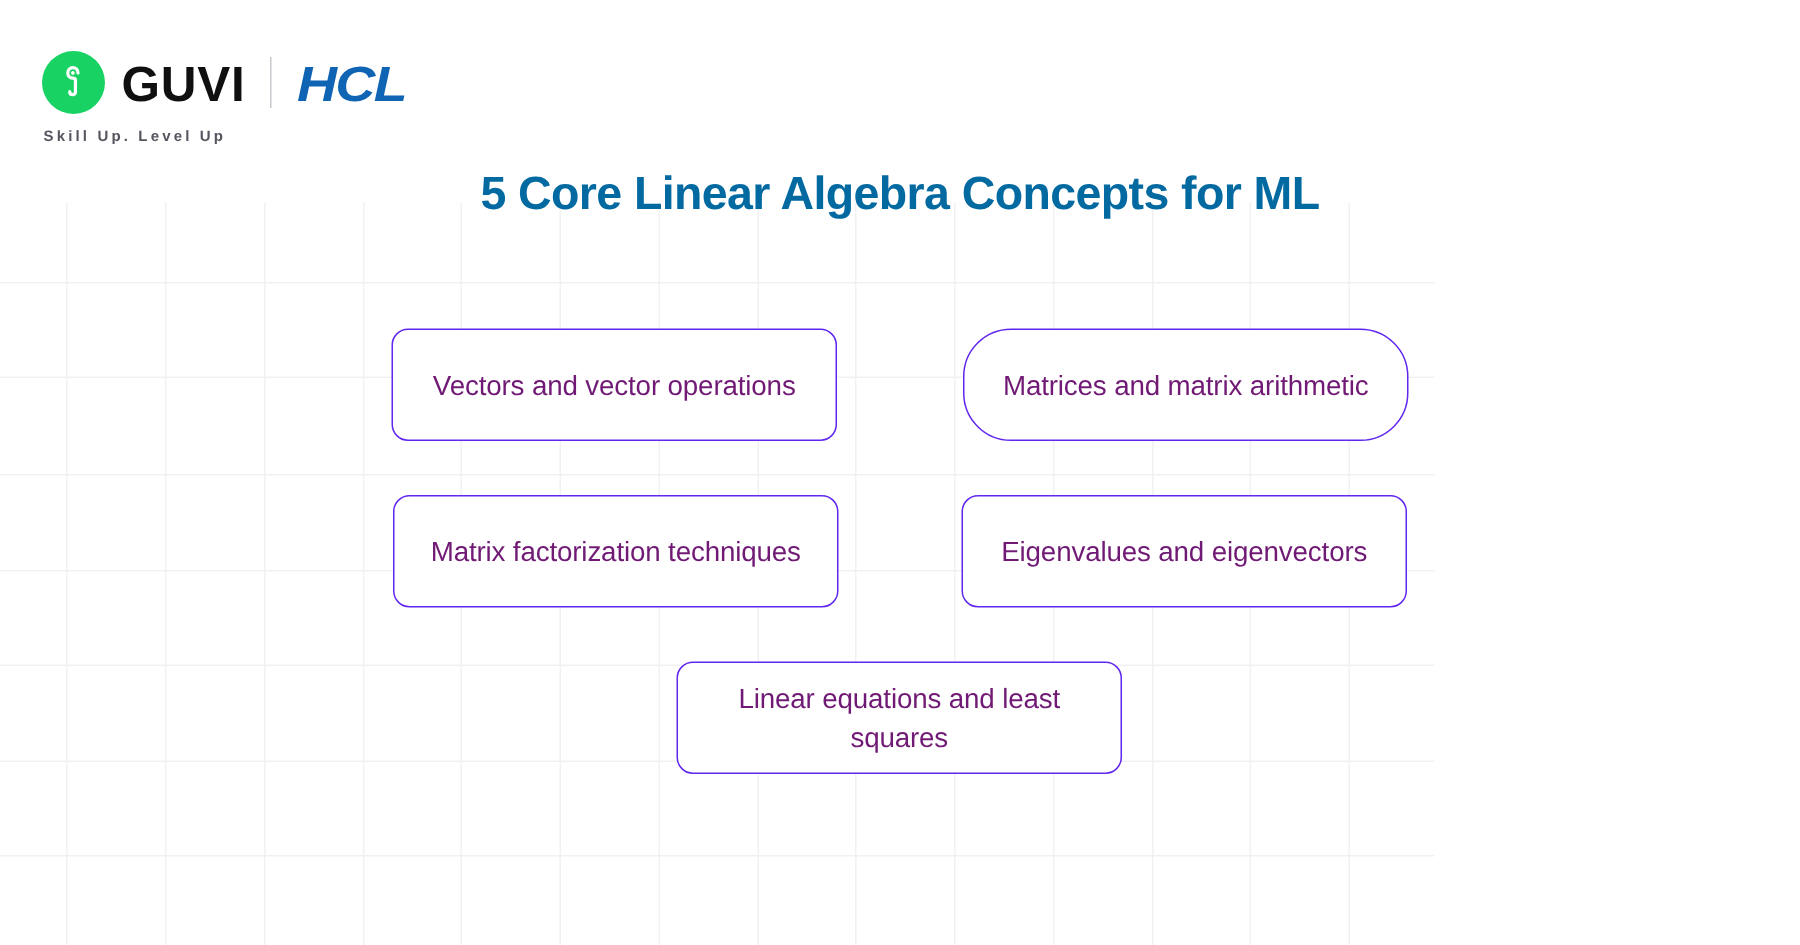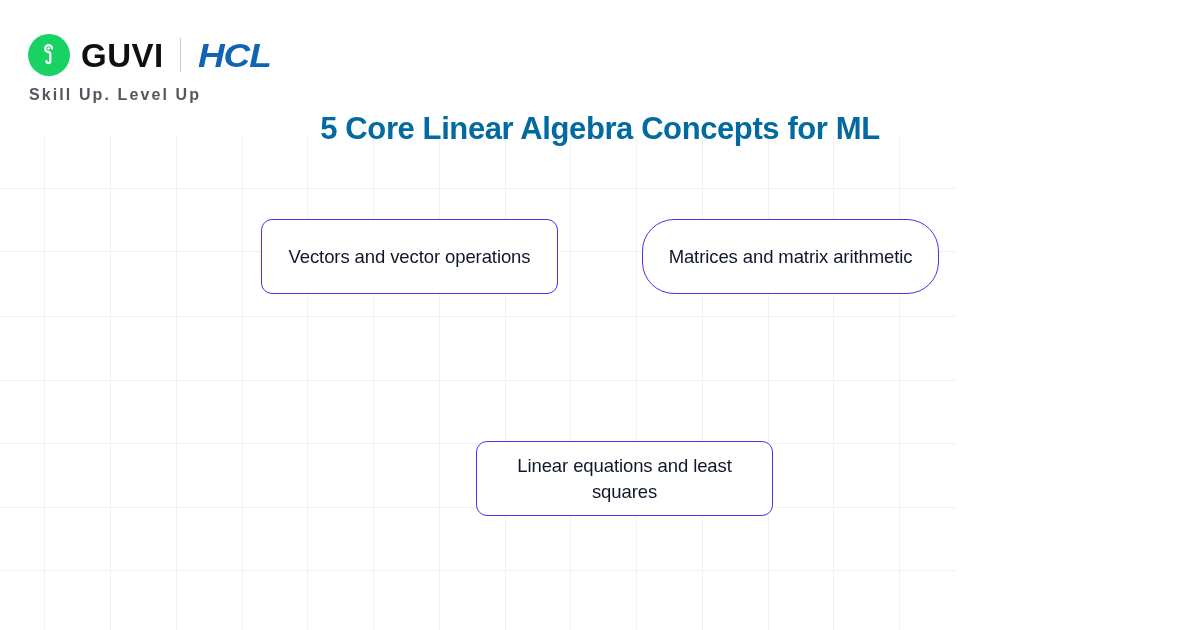--- a/index.html
+++ b/index.html
@@ -92,21 +92,21 @@
     letter-spacing:-1px;
     color:#0f64b4;
     line-height:1;
     transform:scaleX(1.12);
     transform-origin:left center;
     font-family:"Liberation Sans", sans-serif;
   }
   .brand-tagline {
     margin-top:10px;
     margin-left:1px;
-    font-size:16px;
+    font-size:10px;
     font-weight:700;
     letter-spacing:2.1px;
     color:#55555f;
     line-height:1;
   }
 
   
   #headline {
     position:absolute;
     left:0;
@@ -131,29 +131,29 @@
     display:flex;
     align-items:center;
     justify-content:center;
     text-align:center;
     padding:0 14px;
   }
   .card-label {
     font-size:18.5px;
     font-weight:400;
     line-height:1.38;
-    color:#0f172a;
+    color:#701a75;
     letter-spacing:-0.1px;
   }
 
   #card-0 { left:261px; top:219px; }
   #card-1 { left:642px; top:219px;border-radius:32px; }
   #card-2 { left:262px; top:330px; }
   #card-3 { left:641px; top:330px; }
-  #card-4 { left:476px; top:441px; }
+  #card-4 { left:451px; top:441px; }
 </style>
 </head>
 <body>
 
 <div id="canvas">
 
   <div id="grid">
       <div class="vline" style="left: 44px;"></div>
       <div class="vline" style="left: 110px;"></div>
       <div class="vline" style="left: 176px;"></div>
@@ -198,17 +198,23 @@
   </div>
 
   <div id="headline">5 Core Linear Algebra Concepts for ML</div>
 
   <div class="card" id="card-0">
     <span class="card-label">Vectors and vector operations</span>
   </div>
   <div class="card" id="card-1">
     <span class="card-label">Matrices and matrix arithmetic</span>
   </div>
+  <div class="card" id="card-2">
+    <span class="card-label">Matrix factorization techniques</span>
+  </div>
+  <div class="card" id="card-3">
+    <span class="card-label">Eigenvalues and eigenvectors</span>
+  </div>
   <div class="card" id="card-4">
     <span class="card-label">Linear equations and least squares</span>
   </div>
 
 </div>
 
 </body></html>

